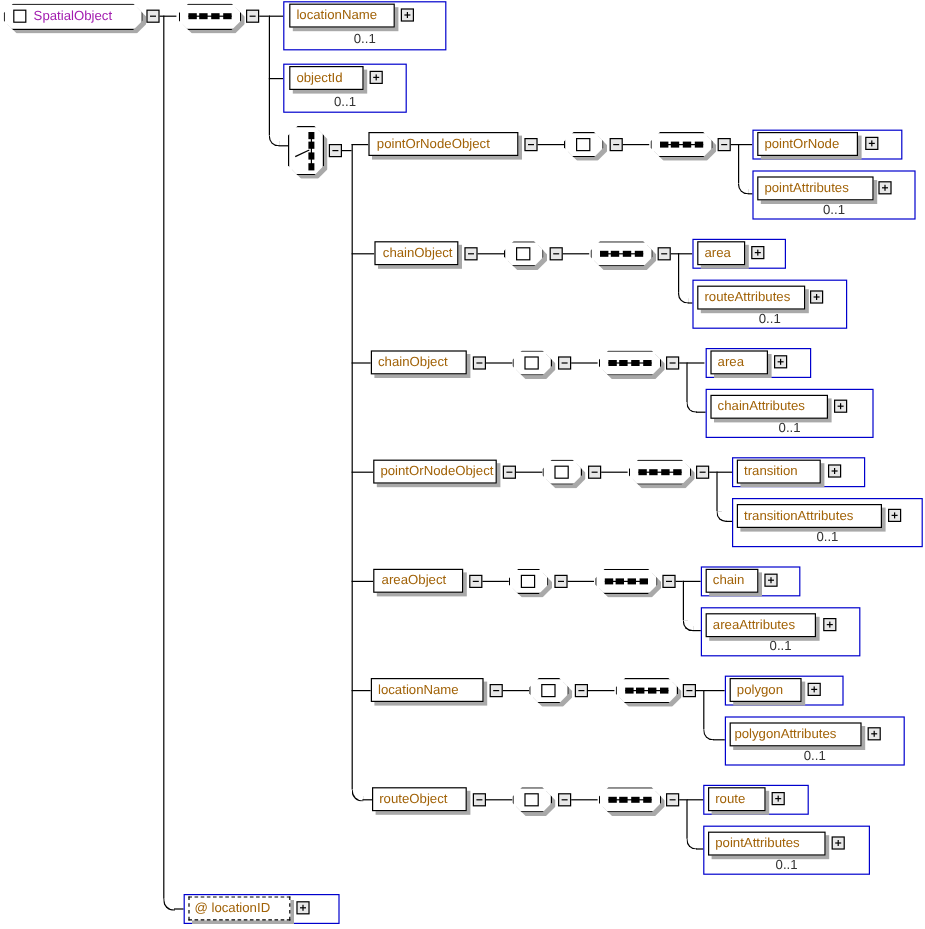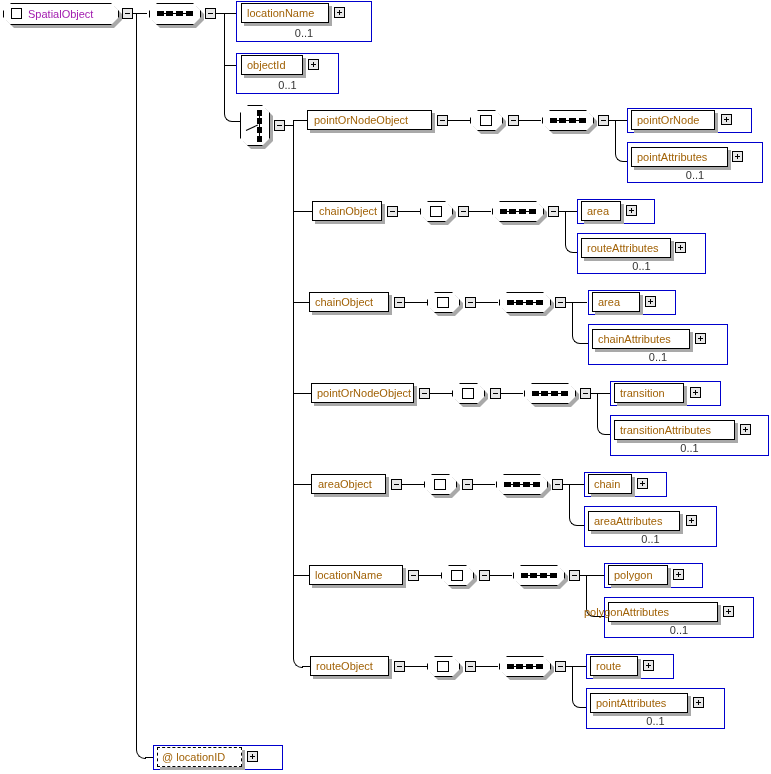--- a/index.html
+++ b/index.html
@@ -321,21 +321,21 @@
   <div class="elbow-top" style="left:586px;top:608px;"></div>
   <div class="ln h" style="left:594px;top:616px;width:12px;"></div>
   <div class="bluebox" style="left:604px;top:563px;width:99px;height:25px;"></div>
   <div class="eshadow" style="left:611px;top:568px;width:60px;height:20px;"></div>
   <div class="ebox" style="left:608px;top:565px;width:60px;height:20px;"></div>
   <div class="elabel" style="left:614px;top:570px;">polygon</div>
   <div class="tog plus" style="left:673px;top:569px;"></div>
   <div class="bluebox" style="left:604px;top:597px;width:150px;height:41px;"></div>
   <div class="eshadow" style="left:611px;top:605px;width:110px;height:20px;"></div>
   <div class="ebox" style="left:608px;top:602px;width:110px;height:20px;"></div>
-  <div class="elabel" style="left:584px;top:607px;">polygonAttributes</div>
+  <div class="elabel" style="left:612px;top:607px;">polygonAttributes</div>
   <div class="tog plus" style="left:723px;top:606px;"></div>
   <div class="card" style="left:604px;top:625px;width:150px;">0..1</div>
 
   <div class="ln h" style="left:302px;top:666px;width:8px;"></div>
   <div class="eshadow" style="left:313px;top:659px;width:79px;height:20px;"></div>
   <div class="ebox" style="left:310px;top:656px;width:79px;height:20px;"></div>
   <div class="elabel" style="left:316px;top:661px;">routeObject</div>
   <div class="tog" style="left:394px;top:661px;"></div>
   <div class="ln h" style="left:405px;top:666px;width:22px;"></div>
   <div class="octshadow" style="left:430px;top:659px;width:33px;height:21px;"></div>

